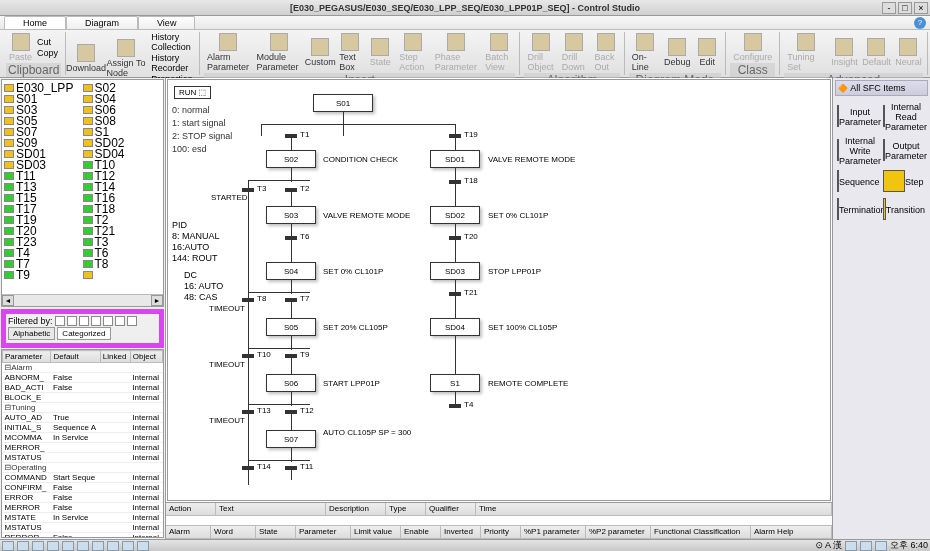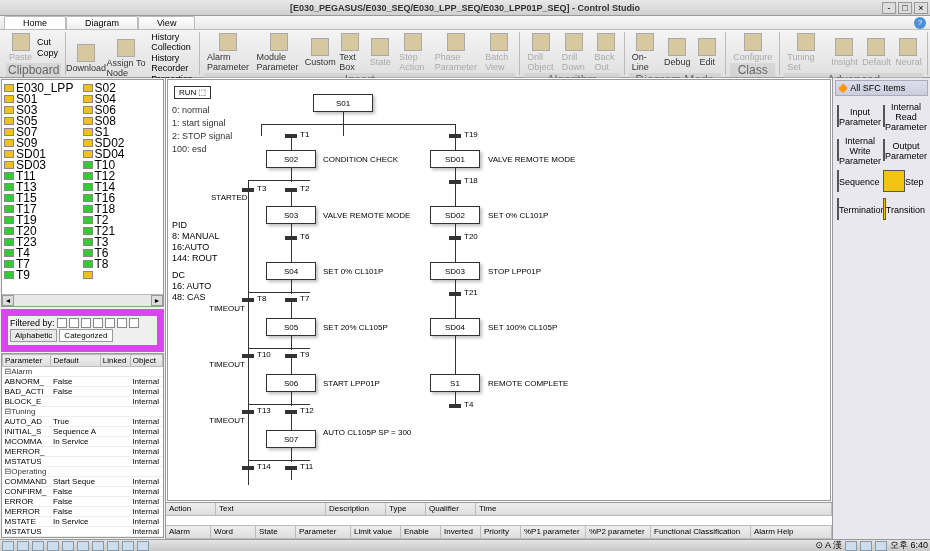--- a/index.html
+++ b/index.html
@@ -23,36 +23,36 @@
 .leftcol{width:166px;display:flex;flex-direction:column;background:#f0f0f0;border-right:1px solid #999;}
 .tree{flex:0 0 228px;background:#fff;border:1px solid #999;margin:1px;overflow:auto;position:relative;}
 .tree-inner{display:flex;padding:2px;}
 .tree-col{width:50%;}
 .tree-item{display:flex;align-items:center;height:11px;font-size:12px;}
 .tree-ic{width:10px;height:8px;background:#f0c020;margin-right:2px;border:1px solid #888;}
 .tree-ic.grn{background:#3c3;}
 .tree-scroll{position:absolute;bottom:0;left:0;right:0;height:12px;background:#e8e8e8;border-top:1px solid #bbb;display:flex;}
 .tree-scroll .arrow{width:12px;background:#ddd;border:1px solid #999;text-align:center;line-height:10px;font-size:7px;}
 .tree-scroll .track{flex:1;}
-.filter{border:7px solid #d946ef;margin:1px;background:#efefef;padding:2px;font-size:8px;}
+.filter{border:5px solid #d946ef;margin:1px;background:#efefef;padding:2px;font-size:8px;}
 .filter-row{display:flex;align-items:center;gap:2px;margin-bottom:1px;}
 .filter-box{width:10px;height:10px;border:1px solid #888;background:#fff;}
 .filter-tab{padding:1px 4px;border:1px solid #999;background:#e8e8e8;font-size:8px;}
 .filter-tab.active{background:#fff;}
 .params{flex:1;border:1px solid #999;margin:0 1px 1px;background:#fff;overflow:auto;font-size:8px;}
 .params table{width:100%;border-collapse:collapse;}
 .params th{background:linear-gradient(#eee,#ddd);border:1px solid #bbb;padding:1px 2px;text-align:left;font-weight:normal;font-size:8px;}
 .params td{border-bottom:1px solid #eee;padding:0 2px;height:10px;font-size:8px;white-space:nowrap;overflow:hidden;}
 .params .grp td{color:#333;}
 .center{flex:1;display:flex;flex-direction:column;background:#fff;}
 .canvas{flex:1;background:#fff;border:1px solid #999;margin:1px;position:relative;overflow:hidden;}
 .runbox{position:absolute;left:6px;top:6px;border:1px solid #333;padding:1px 4px;font-size:8px;background:#fff;}
 .side-labels{position:absolute;left:4px;top:24px;font-size:8px;line-height:13px;color:#333;}
 .side-labels2{position:absolute;left:4px;top:140px;font-size:8px;line-height:11px;}
-.side-labels3{position:absolute;left:4px;top:190px;font-size:8px;line-height:11px;}
+.side-labels3{position:absolute;left:16px;top:190px;font-size:8px;line-height:11px;}
 .node{position:absolute;border:1.5px solid #333;background:#fff;text-align:center;font-size:8px;display:flex;align-items:center;justify-content:center;box-shadow:2px 2px 3px rgba(0,0,0,.25);}
 .trans{position:absolute;width:12px;height:4px;background:#333;}
 .trans-lbl{position:absolute;font-size:8px;}
 .desc{position:absolute;font-size:8px;}
 .hline{position:absolute;background:#333;height:1px;}
 .vline{position:absolute;background:#333;width:1px;}
 .tlabel{position:absolute;font-size:8px;}
 .bottom-tables{border-top:1px solid #999;}
 .bt{display:flex;background:linear-gradient(#eee,#ddd);height:13px;border-bottom:1px solid #bbb;}
 .bt div{border-right:1px solid #bbb;padding:1px 3px;font-size:8px;}

